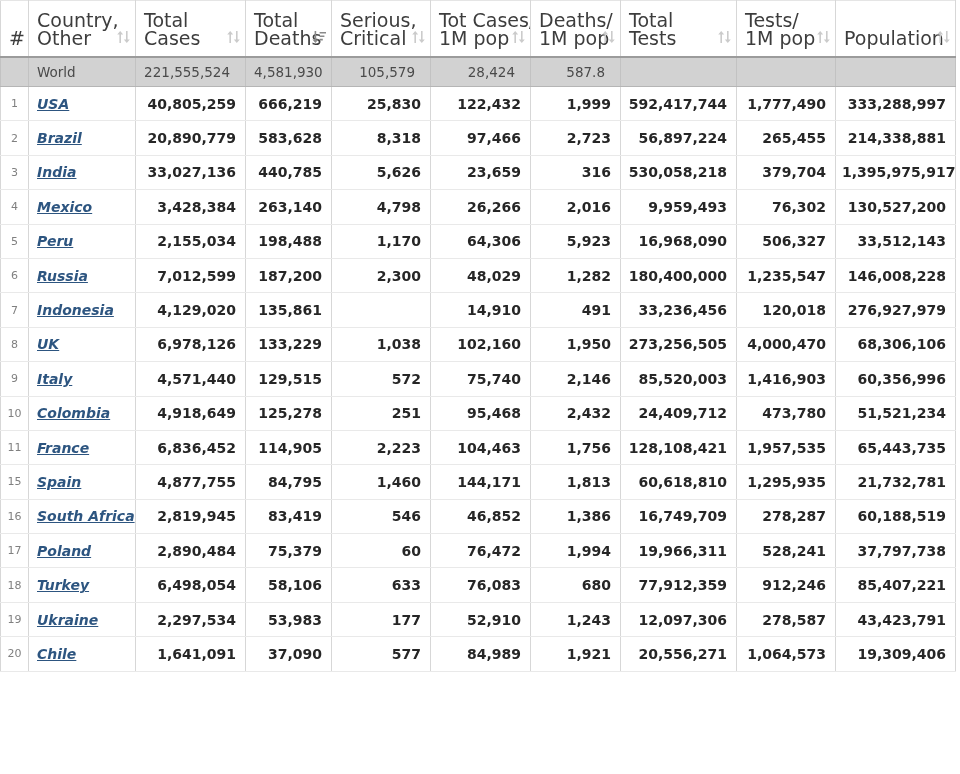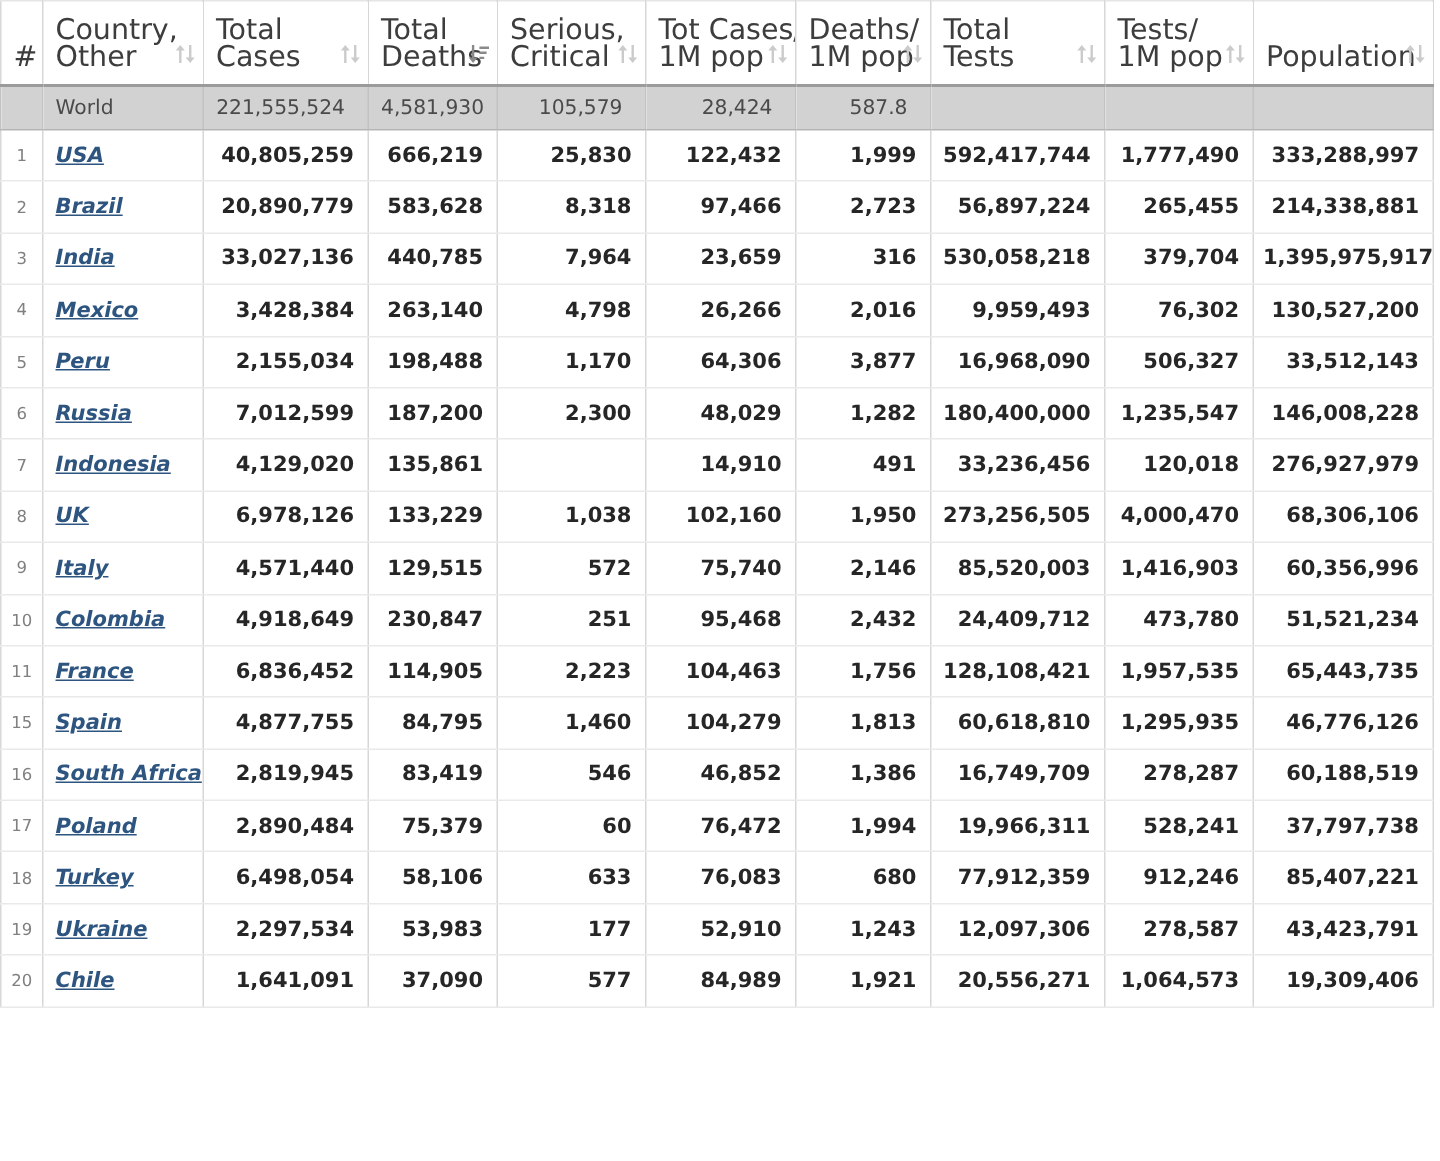--- a/index.html
+++ b/index.html
@@ -160,21 +160,21 @@
         <td class="num c-deaths_per_1m">2,723</td>
         <td class="num c-total_tests">56,897,224</td>
         <td class="num c-tests_per_1m">265,455</td>
         <td class="num c-population">214,338,881</td>
       </tr>
       <tr class="data-row">
         <td class="c-rank">3</td>
         <td class="c-country"><a class="country-link">India</a></td>
         <td class="num c-total_cases">33,027,136</td>
         <td class="num c-total_deaths">440,785</td>
-        <td class="num c-serious_critical">7,964</td>
+        <td class="num c-serious_critical">5,626</td>
         <td class="num c-cases_per_1m">23,659</td>
         <td class="num c-deaths_per_1m">316</td>
         <td class="num c-total_tests">530,058,218</td>
         <td class="num c-tests_per_1m">379,704</td>
         <td class="num c-population">1,395,975,917</td>
       </tr>
       <tr class="data-row">
         <td class="c-rank">4</td>
         <td class="c-country"><a class="country-link">Mexico</a></td>
         <td class="num c-total_cases">3,428,384</td>
@@ -186,21 +186,21 @@
         <td class="num c-tests_per_1m">76,302</td>
         <td class="num c-population">130,527,200</td>
       </tr>
       <tr class="data-row">
         <td class="c-rank">5</td>
         <td class="c-country"><a class="country-link">Peru</a></td>
         <td class="num c-total_cases">2,155,034</td>
         <td class="num c-total_deaths">198,488</td>
         <td class="num c-serious_critical">1,170</td>
         <td class="num c-cases_per_1m">64,306</td>
-        <td class="num c-deaths_per_1m">3,877</td>
+        <td class="num c-deaths_per_1m">5,923</td>
         <td class="num c-total_tests">16,968,090</td>
         <td class="num c-tests_per_1m">506,327</td>
         <td class="num c-population">33,512,143</td>
       </tr>
       <tr class="data-row">
         <td class="c-rank">6</td>
         <td class="c-country"><a class="country-link">Russia</a></td>
         <td class="num c-total_cases">7,012,599</td>
         <td class="num c-total_deaths">187,200</td>
         <td class="num c-serious_critical">2,300</td>
@@ -243,21 +243,21 @@
         <td class="num c-cases_per_1m">75,740</td>
         <td class="num c-deaths_per_1m">2,146</td>
         <td class="num c-total_tests">85,520,003</td>
         <td class="num c-tests_per_1m">1,416,903</td>
         <td class="num c-population">60,356,996</td>
       </tr>
       <tr class="data-row">
         <td class="c-rank">10</td>
         <td class="c-country"><a class="country-link">Colombia</a></td>
         <td class="num c-total_cases">4,918,649</td>
-        <td class="num c-total_deaths">230,847</td>
+        <td class="num c-total_deaths">125,278</td>
         <td class="num c-serious_critical">251</td>
         <td class="num c-cases_per_1m">95,468</td>
         <td class="num c-deaths_per_1m">2,432</td>
         <td class="num c-total_tests">24,409,712</td>
         <td class="num c-tests_per_1m">473,780</td>
         <td class="num c-population">51,521,234</td>
       </tr>
       <tr class="data-row">
         <td class="c-rank">11</td>
         <td class="c-country"><a class="country-link">France</a></td>
@@ -269,25 +269,25 @@
         <td class="num c-total_tests">128,108,421</td>
         <td class="num c-tests_per_1m">1,957,535</td>
         <td class="num c-population">65,443,735</td>
       </tr>
       <tr class="data-row">
         <td class="c-rank">15</td>
         <td class="c-country"><a class="country-link">Spain</a></td>
         <td class="num c-total_cases">4,877,755</td>
         <td class="num c-total_deaths">84,795</td>
         <td class="num c-serious_critical">1,460</td>
-        <td class="num c-cases_per_1m">104,279</td>
+        <td class="num c-cases_per_1m">144,171</td>
         <td class="num c-deaths_per_1m">1,813</td>
         <td class="num c-total_tests">60,618,810</td>
         <td class="num c-tests_per_1m">1,295,935</td>
-        <td class="num c-population">46,776,126</td>
+        <td class="num c-population">21,732,781</td>
       </tr>
       <tr class="data-row">
         <td class="c-rank">16</td>
         <td class="c-country"><a class="country-link">South Africa</a></td>
         <td class="num c-total_cases">2,819,945</td>
         <td class="num c-total_deaths">83,419</td>
         <td class="num c-serious_critical">546</td>
         <td class="num c-cases_per_1m">46,852</td>
         <td class="num c-deaths_per_1m">1,386</td>
         <td class="num c-total_tests">16,749,709</td>

